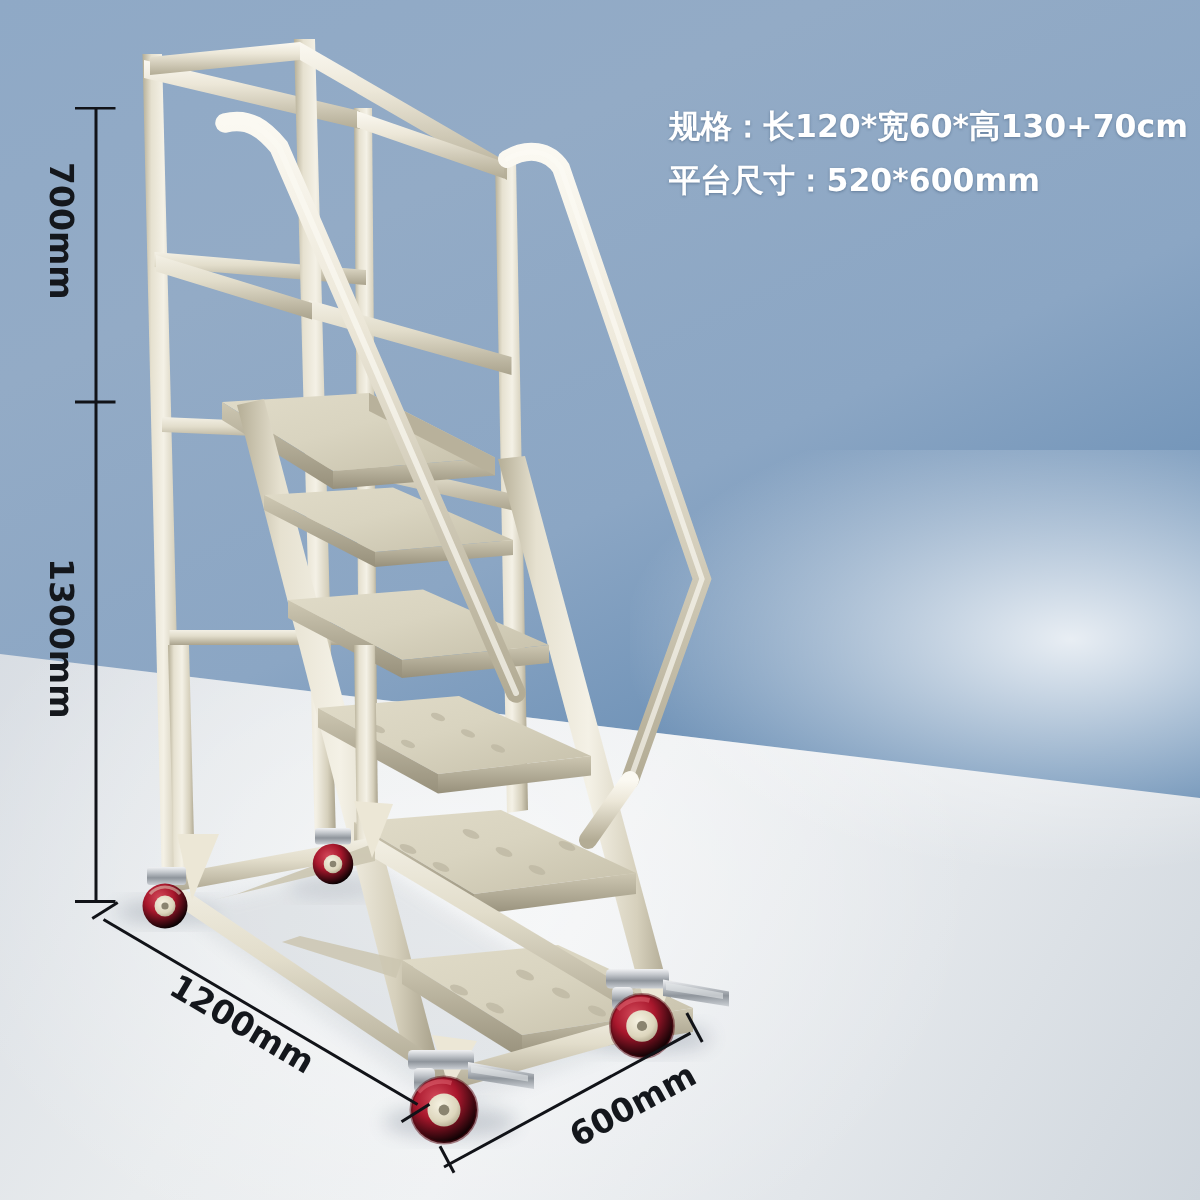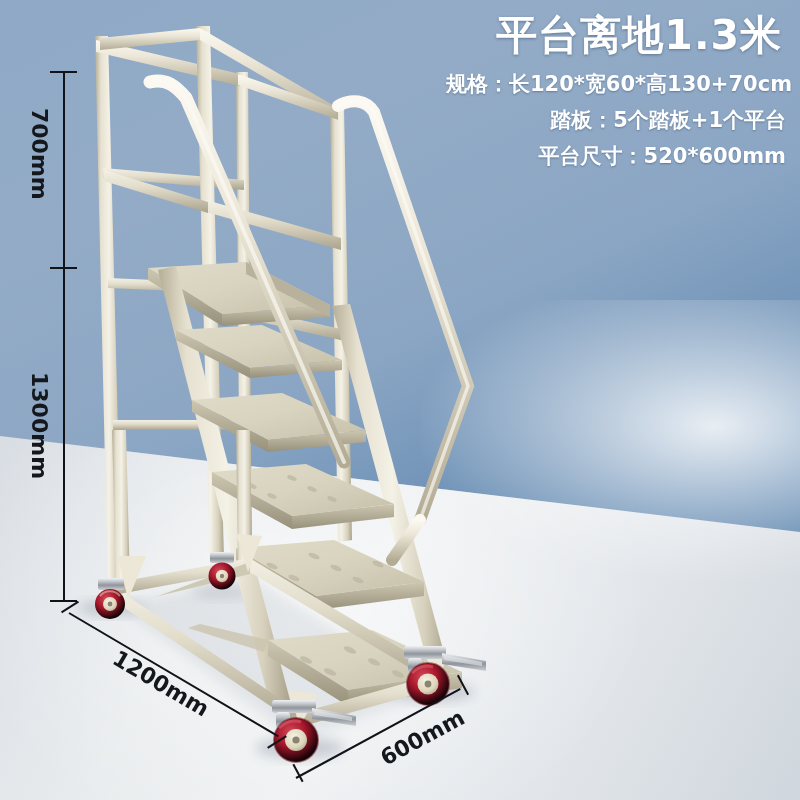--- a/index.html
+++ b/index.html
@@ -49,21 +49,20 @@
     font-size: 41px;
     font-weight: bold;
     letter-spacing: 1px;
     text-shadow: 0 1px 3px rgba(30,55,85,.45);
     white-space: nowrap;
   }
   .specs {
     position: absolute;
     right: 14px; top: 66px;
     width: 340px;
-    text-align: right;
   }
   .spec-line {
     color: #ffffff;
     font-size: 21px;
     font-weight: bold;
     line-height: 36px;
     white-space: nowrap;
     text-shadow: 0 1px 2px rgba(30,55,85,.40);
   }
 
@@ -338,25 +337,23 @@
       <path d="M442 653 L486 661 L486 671 L442 664 Z" fill="url(#gChrome)"></path>
       <path d="M444 655 L482 662 L482 666 L444 660 Z" fill="#e4e7ea" opacity=".6"></path>
       <circle cx="428" cy="684" r="21" fill="url(#gWheel)"></circle>
       <circle cx="428" cy="684" r="21" fill="none" stroke="#5b0a14" stroke-width="2" opacity=".5"></circle>
       <circle cx="428" cy="684" r="10.5" fill="url(#gHub)"></circle>
       <circle cx="428" cy="684" r="3.4" fill="#8a8470"></circle>
       <path d="M412 673 a20 20 0 0 1 21 -6" fill="none" stroke="#e9737f" stroke-width="3" opacity=".45"></path>
     </g>
   </svg>
 
-  <div class="title">平台离地1.3米</div>
 
   <div class="specs">
     <div class="spec-line">规格：长120*宽60*高130+70cm</div>
-    <div class="spec-line">踏板：5个踏板+1个平台</div>
     <div class="spec-line">平台尺寸：520*600mm</div>
   </div>
 
   <div class="dimline-v" style="left:63px; top:72px; height:530px;"></div>
   <div class="tick-h" style="left:50px; top:71px; width:27px;"></div>
   <div class="tick-h" style="left:50px; top:267px; width:27px;"></div>
   <div class="tick-h" style="left:50px; top:600px; width:27px;"></div>
 
   <div class="dim-label" style="left:52px; top:108px; transform:rotate(90deg);">700mm</div>
 

